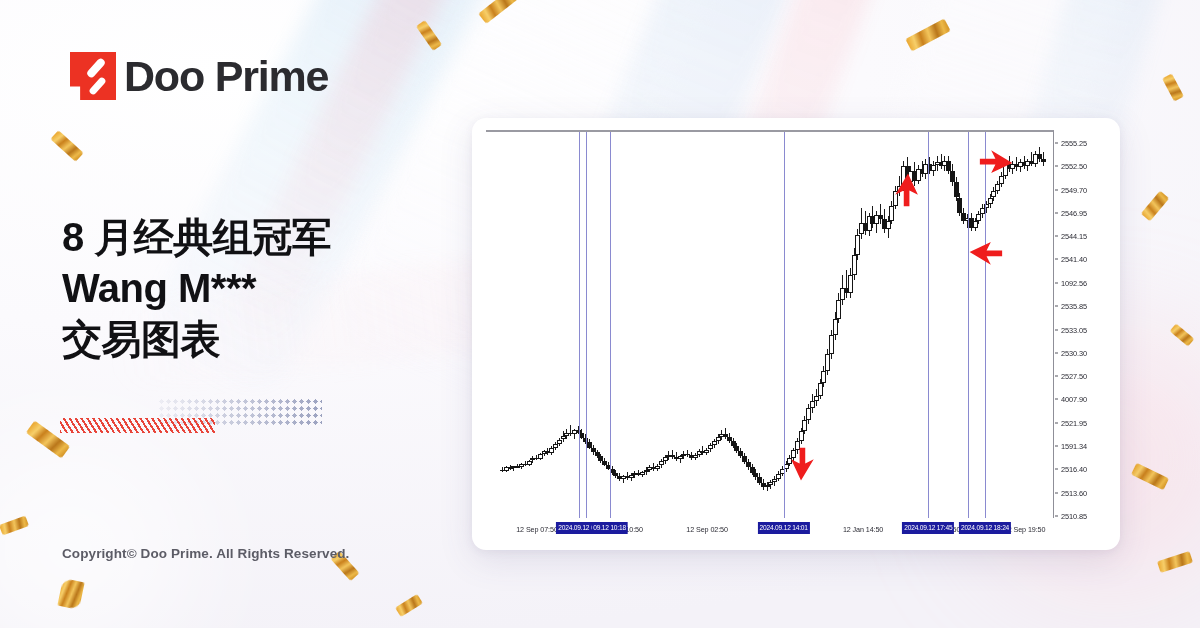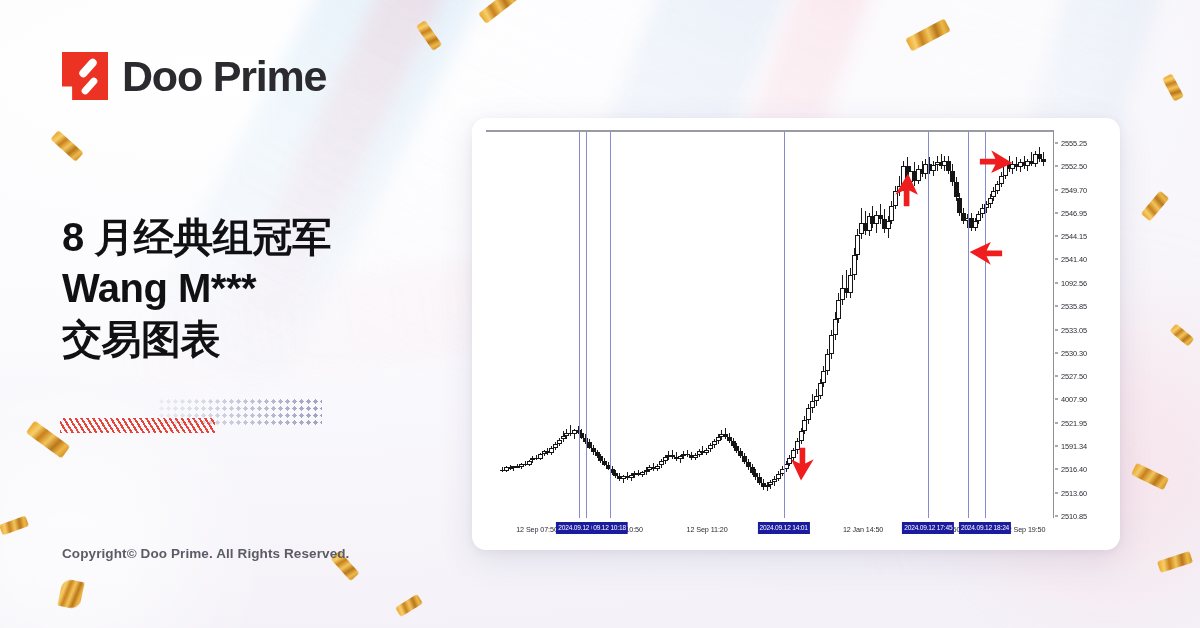--- a/index.html
+++ b/index.html
@@ -39,21 +39,21 @@
   .g2{left:-60px;top:430px;width:260px;height:240px;background:rgba(255,255,255,.65);}
 
   
   .confetti{position:absolute;filter:blur(.35px);}
   .ribbon{
     background:linear-gradient(100deg,#e8a22a 0%,#f7cf6a 18%,#c9801c 34%,#f3c55c 52%,#b9761a 70%,#edb949 86%,#d18f22 100%);
     border-radius:3px;
   }
 
   
-  .logo{position:absolute;left:62px;top:52px;display:flex;align-items:center;gap:14px;}
+  .logo{position:absolute;left:70px;top:52px;display:flex;align-items:center;gap:8px;}
   .logo-mark{position:relative;width:46px;height:48px;}
   .logo-mark .sq{
     position:absolute;left:0;top:0;width:46px;height:48px;background:#ec3223;
     clip-path:polygon(0 0,100% 0,100% 100%,22% 100%,22% 72%,0 72%);
   }
   .logo-mark .sl1{
     position:absolute;left:22px;top:5px;width:8px;height:22px;background:#fff;
     border-radius:4px;transform:rotate(42deg);
   }
   .logo-mark .sl2{
@@ -835,21 +835,21 @@
           <div class="ytick" style="top: 339.4px;"></div>
           <div class="ylab" style="top: 339.4px;">2516.40</div>
           <div class="ytick" style="top: 362.9px;"></div>
           <div class="ylab" style="top: 362.9px;">2513.60</div>
           <div class="ytick" style="top: 386px;"></div>
           <div class="ylab" style="top: 386px;">2510.85</div>
         </div>
       <div class="xaxis" id="xaxis">
           <div class="xlab" style="left: 51px;">12 Sep 07:50</div>
           <div class="xlab" style="left: 136.1px;">12 Sep 10:50</div>
-          <div class="xlab" style="left: 221.1px;">12 Sep 11:20</div>
+          <div class="xlab" style="left: 221.1px;">12 Sep 02:50</div>
           <div class="xlab" style="left: 300.5px;">12 Sep 12:50</div>
           <div class="xlab" style="left: 377.1px;">12 Jan 14:50</div>
           <div class="xlab" style="left: 453.6px;">12 Sep 15:50</div>
           <div class="xlab" style="left: 538.6px;">12 Sep 19:50</div>
           <div class="xbadge" style="left: 96.4px;">2024.09.12 09:34</div>
           <div class="xbadge" style="left: 123.6px;">09.12 10:18</div>
           <div class="xbadge" style="left: 297.7px;">2024.09.12 14:01</div>
           <div class="xbadge" style="left: 442.3px;">2024.09.12 17:45</div>
           <div class="xbadge" style="left: 499px;">2024.09.12 18:24</div>
         </div>

